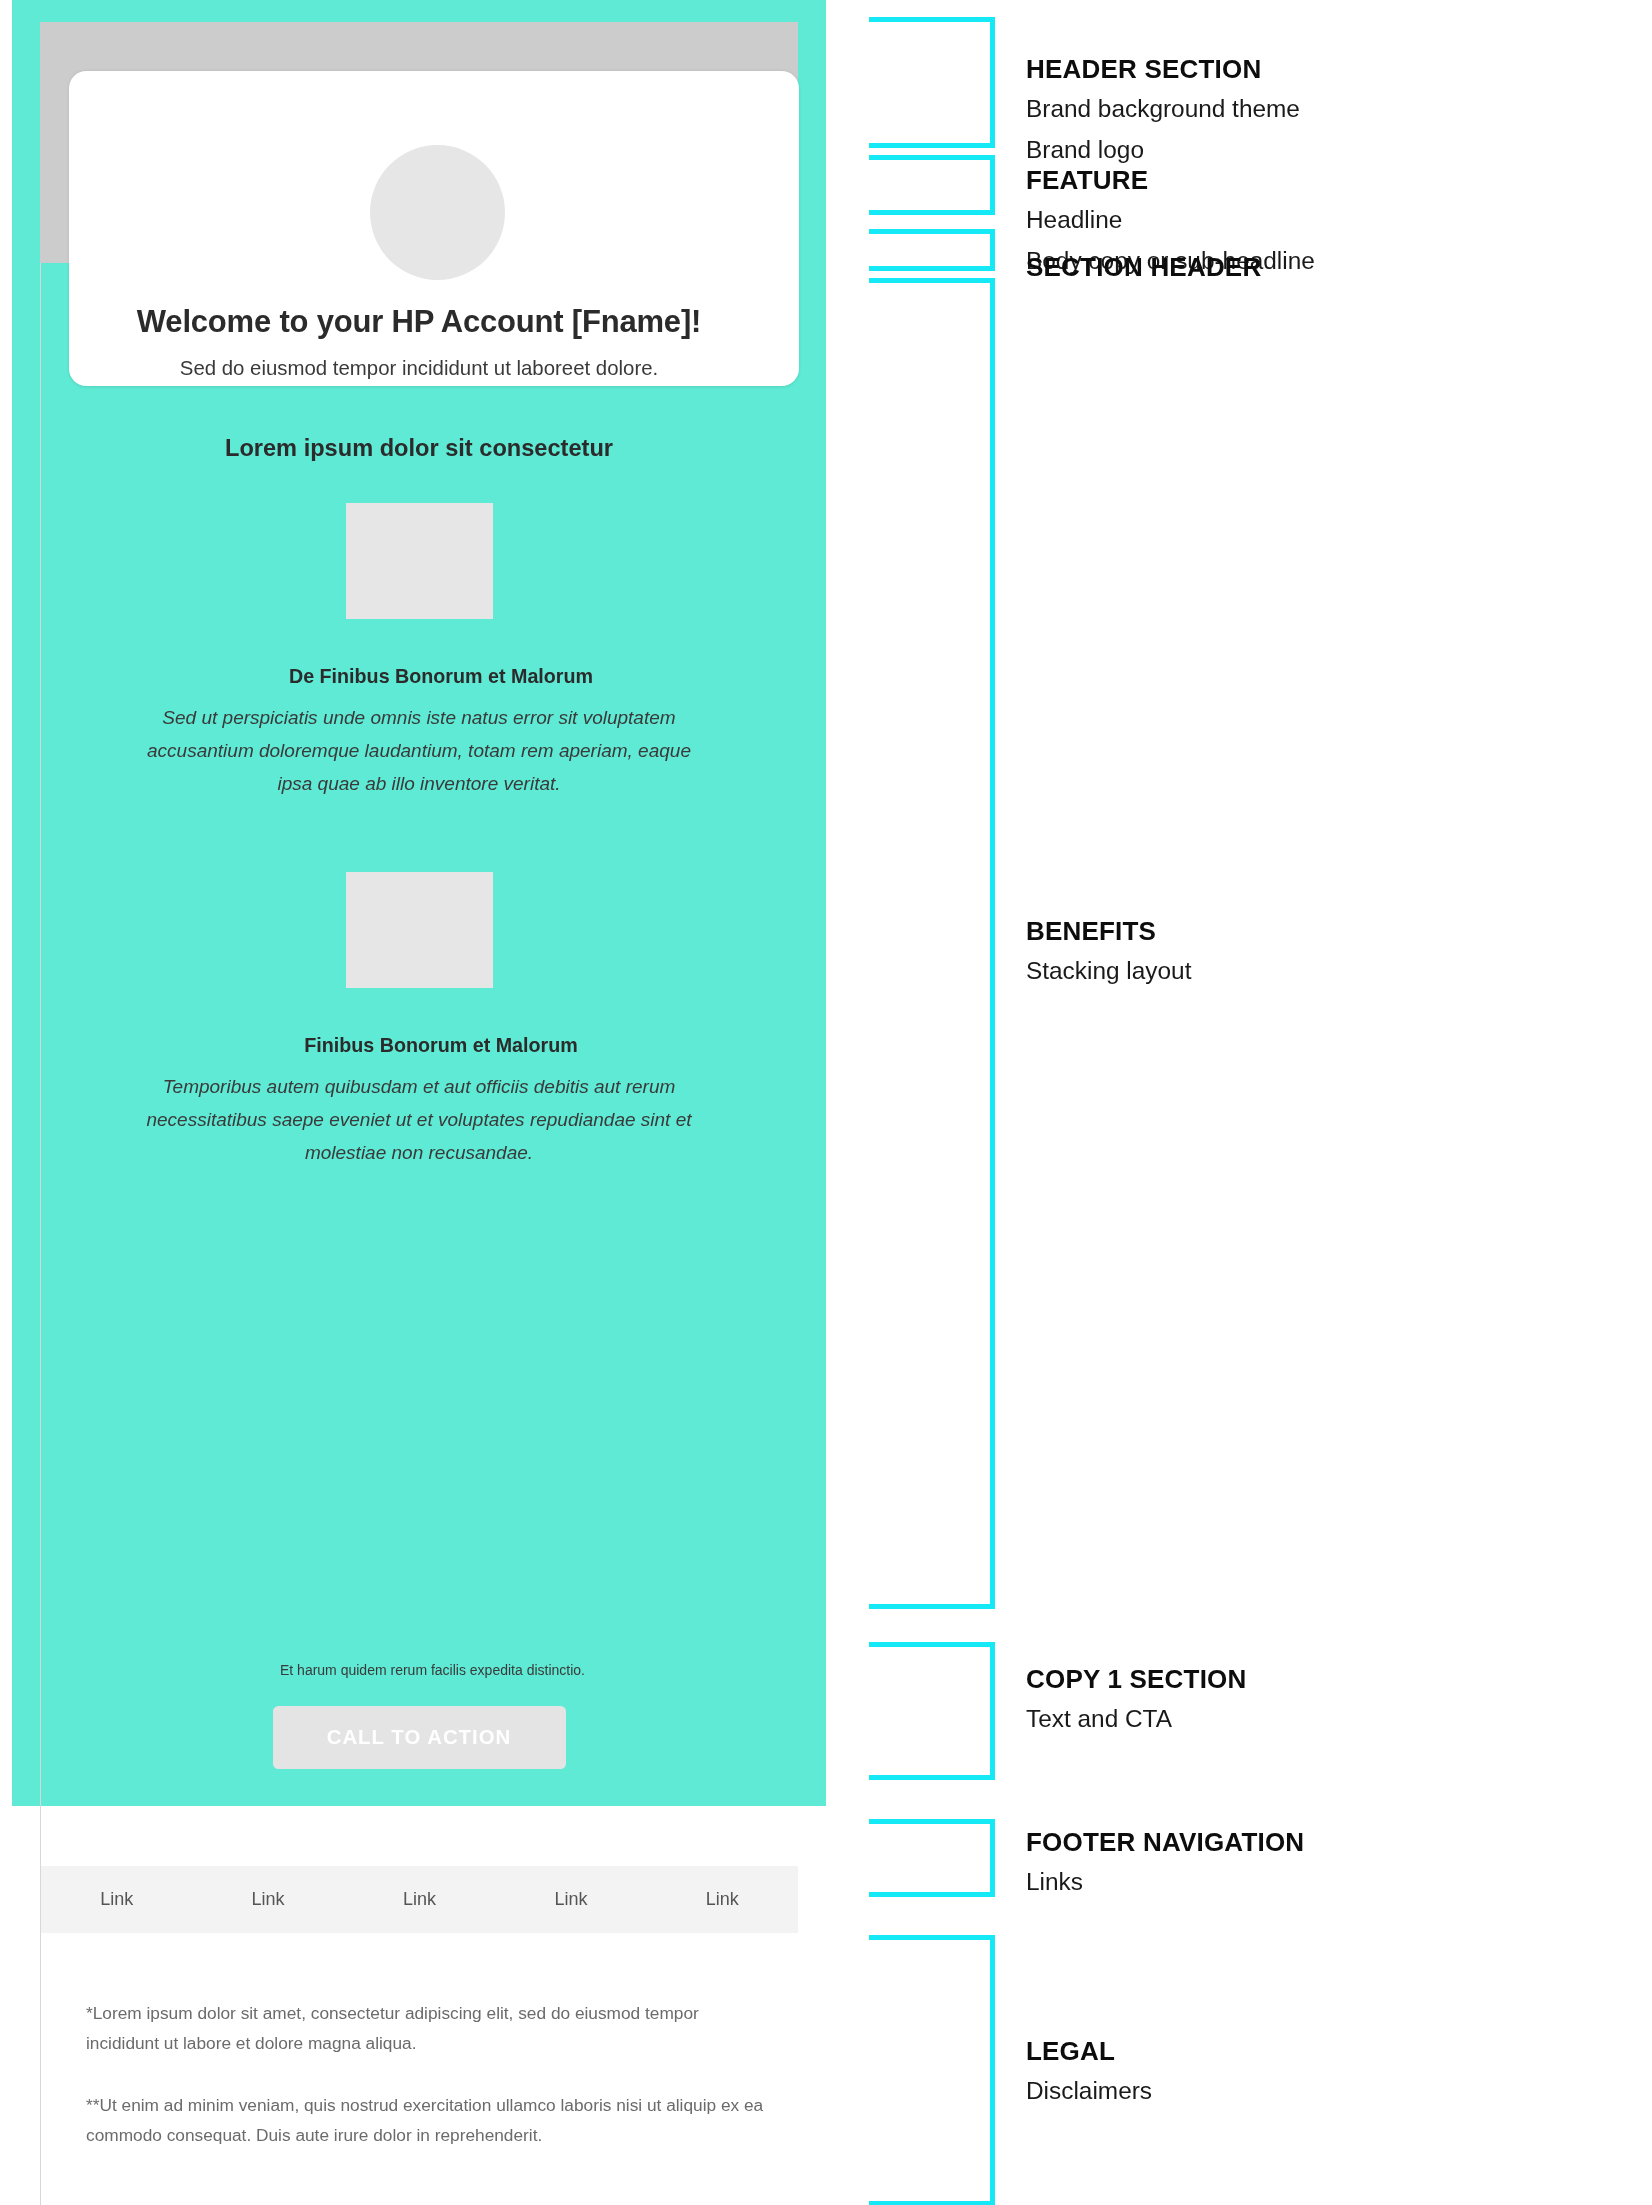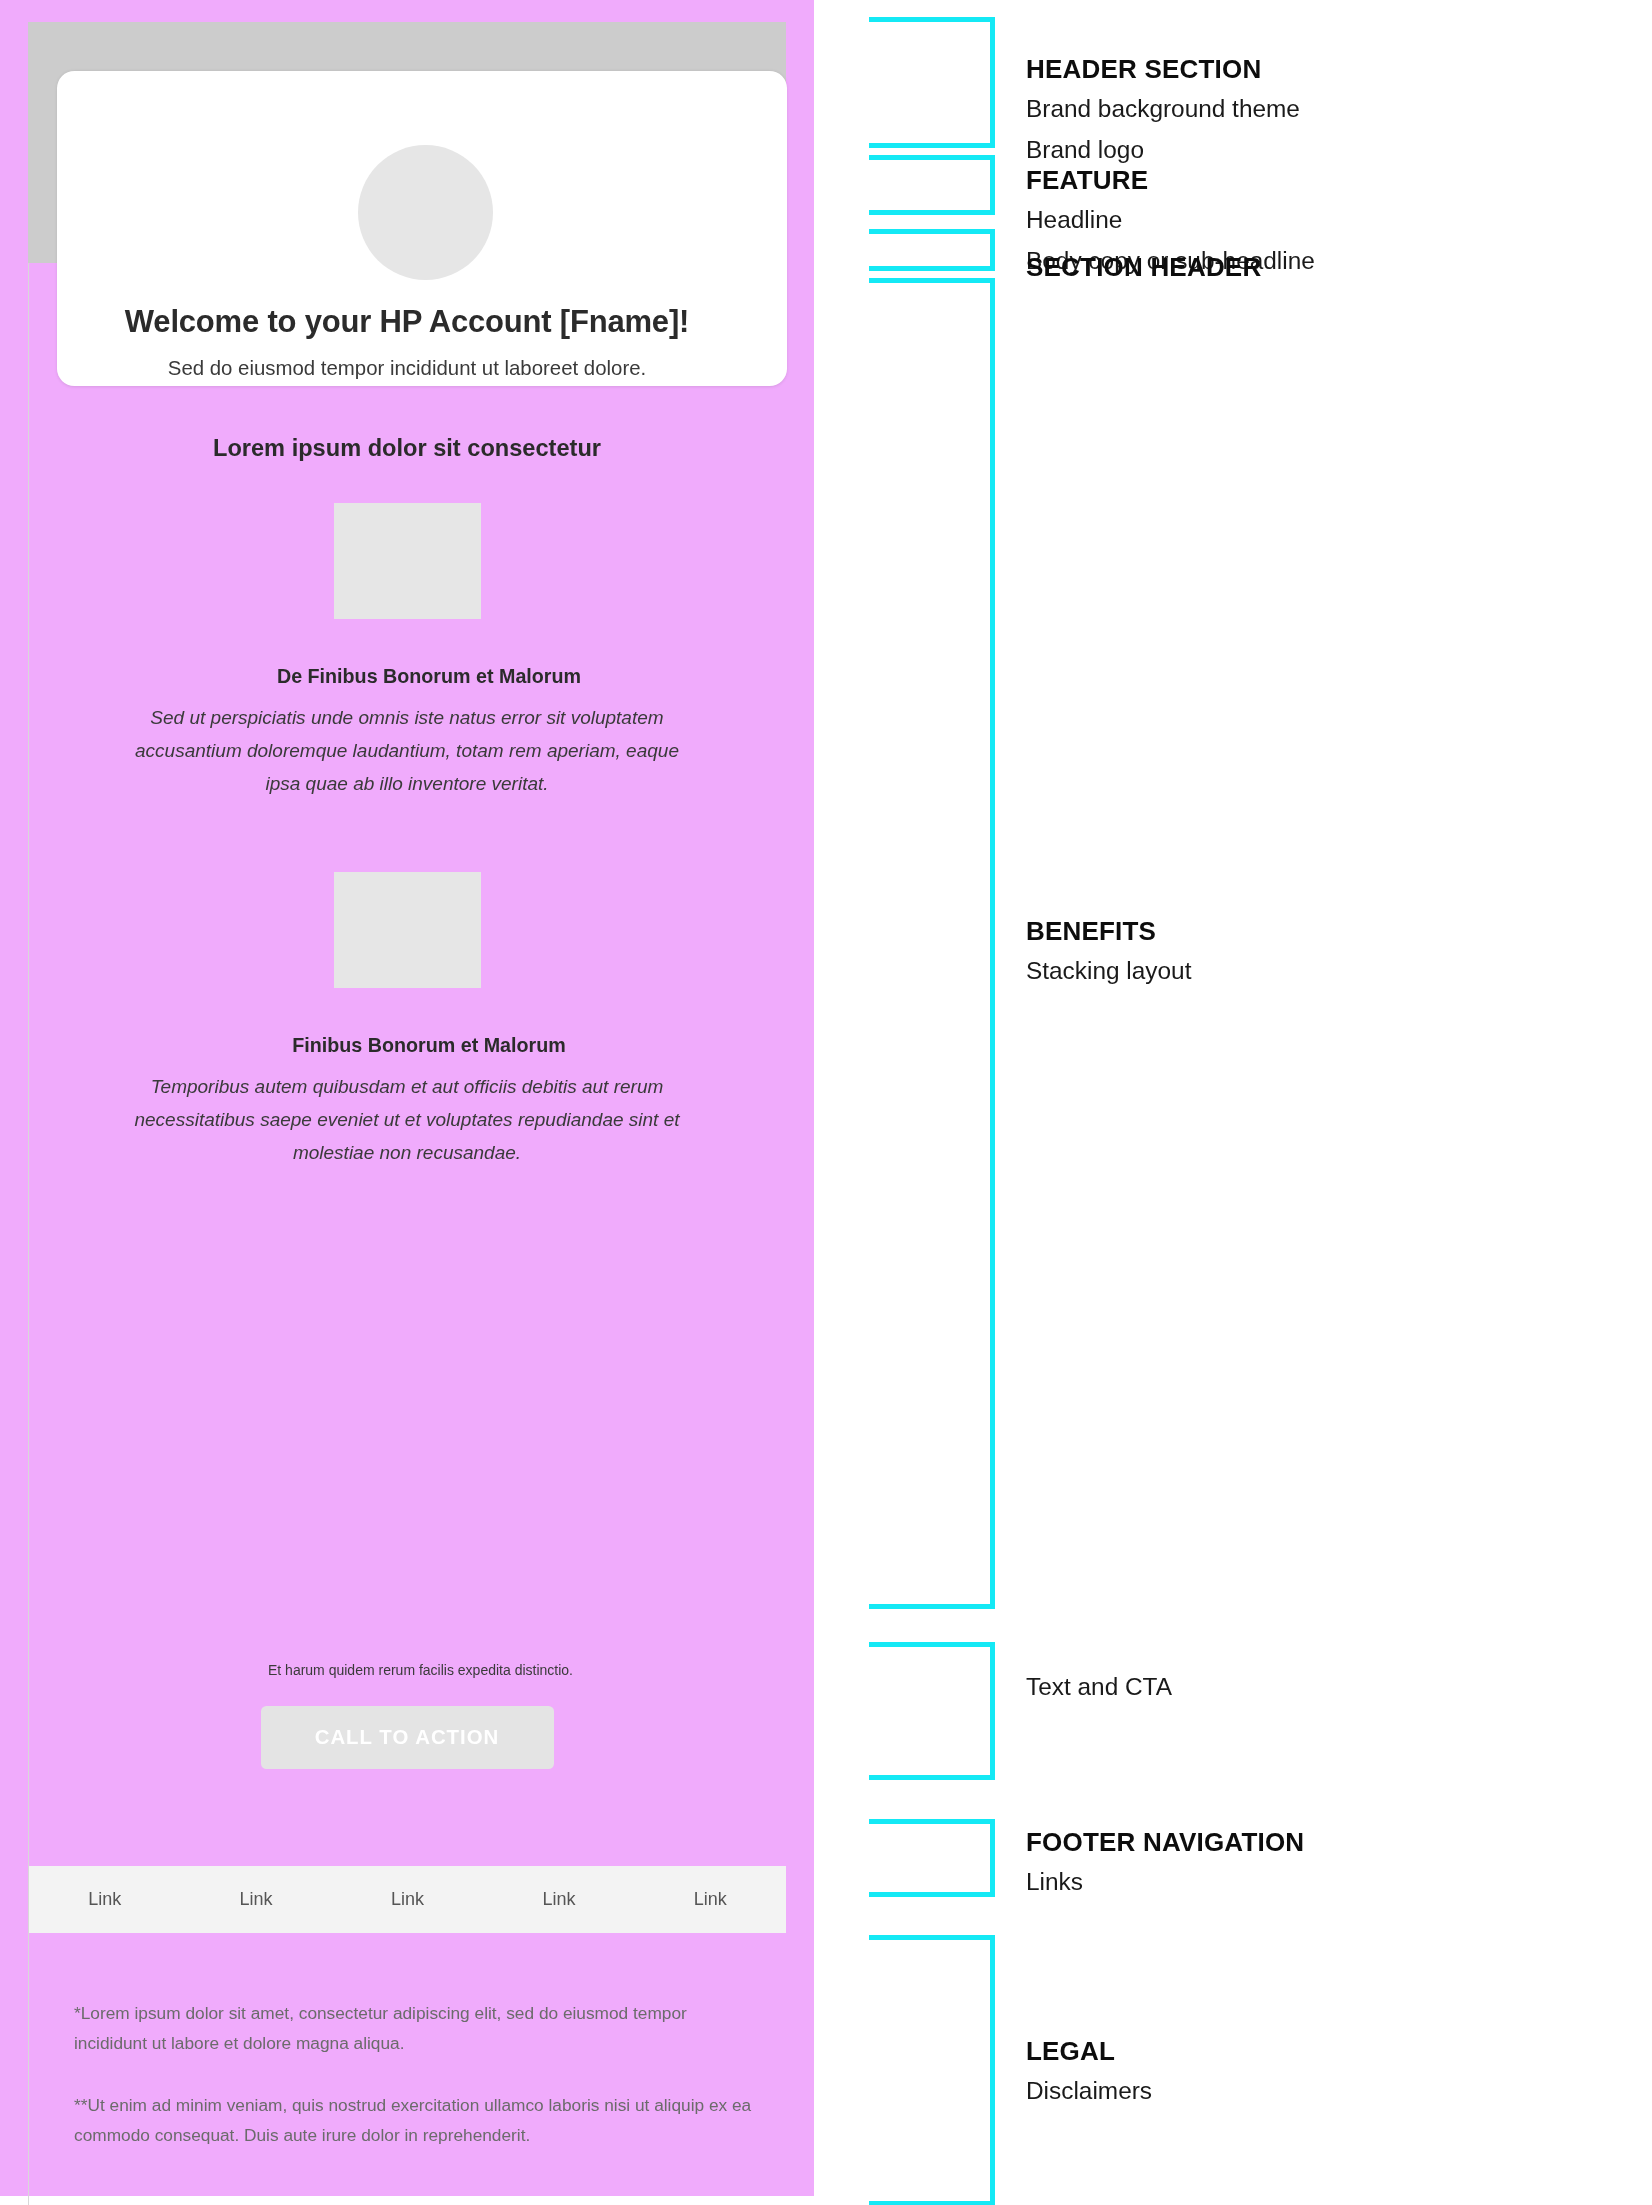--- a/index.html
+++ b/index.html
@@ -14,25 +14,25 @@
   #page {
     position: relative;
     width: 1652px;
     height: 2205px;
     background: #ffffff;
   }
 
   
   .email-mock {
     position: absolute;
-    left: 0;
+    left: 12px;
     top: 0;
     width: 814px;
-    height: 2196px;
-    background: #f0abfc;
+    height: 1806px;
+    background: #5eead4;
   }
 
   
   .brand-band {
     position: absolute;
     left: 28px;
     top: 22px;
     width: 758px;
     height: 241px;
     background: #cccccc;
@@ -319,20 +319,21 @@
     </div>
 
     <div class="bracket" style="top:278px; height:1331px;"></div>
     <div class="anno-text" style="top:915px;">
       <div class="anno-title">BENEFITS</div>
       <div class="anno-line">Stacking layout</div>
     </div>
 
     <div class="bracket" style="top:1642px; height:138px;"></div>
     <div class="anno-text" style="top:1663px;">
+      <div class="anno-title">COPY 1 SECTION</div>
       <div class="anno-line">Text and CTA</div>
     </div>
 
     <div class="bracket" style="top:1819px; height:78px;"></div>
     <div class="anno-text" style="top:1826px;">
       <div class="anno-title">FOOTER NAVIGATION</div>
       <div class="anno-line">Links</div>
     </div>
 
     <div class="bracket" style="top:1935px; height:271px;"></div>

